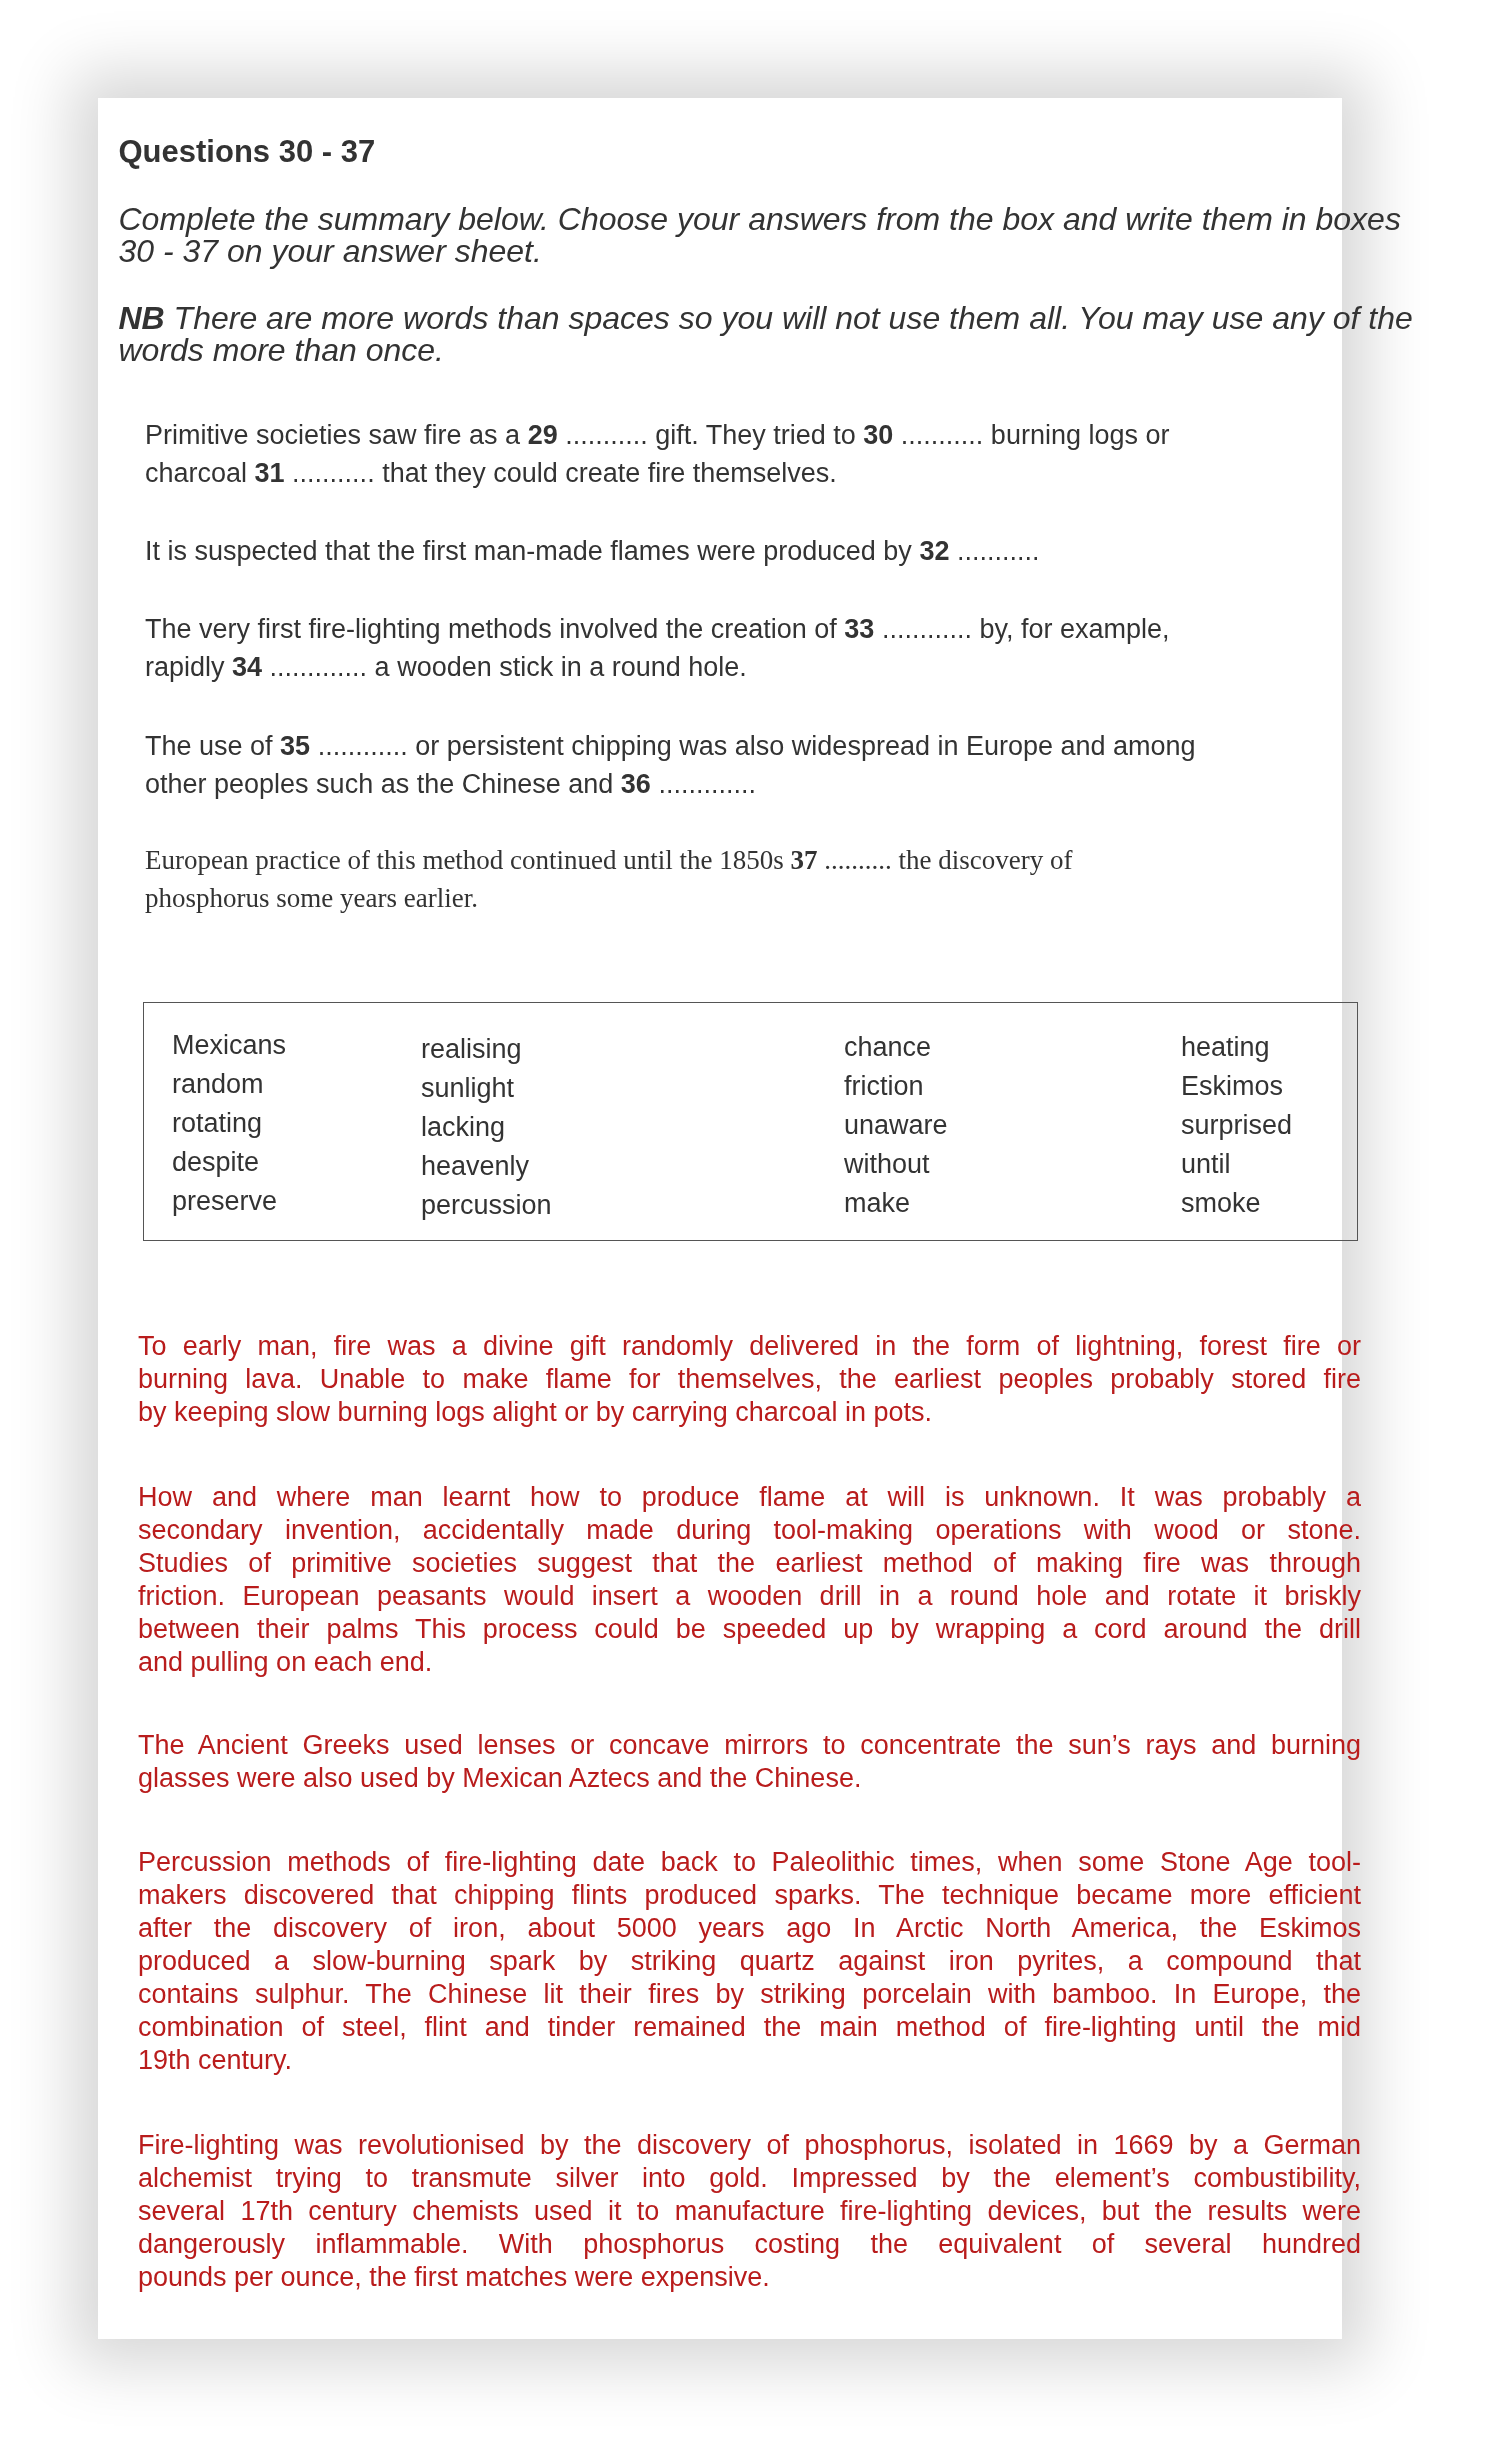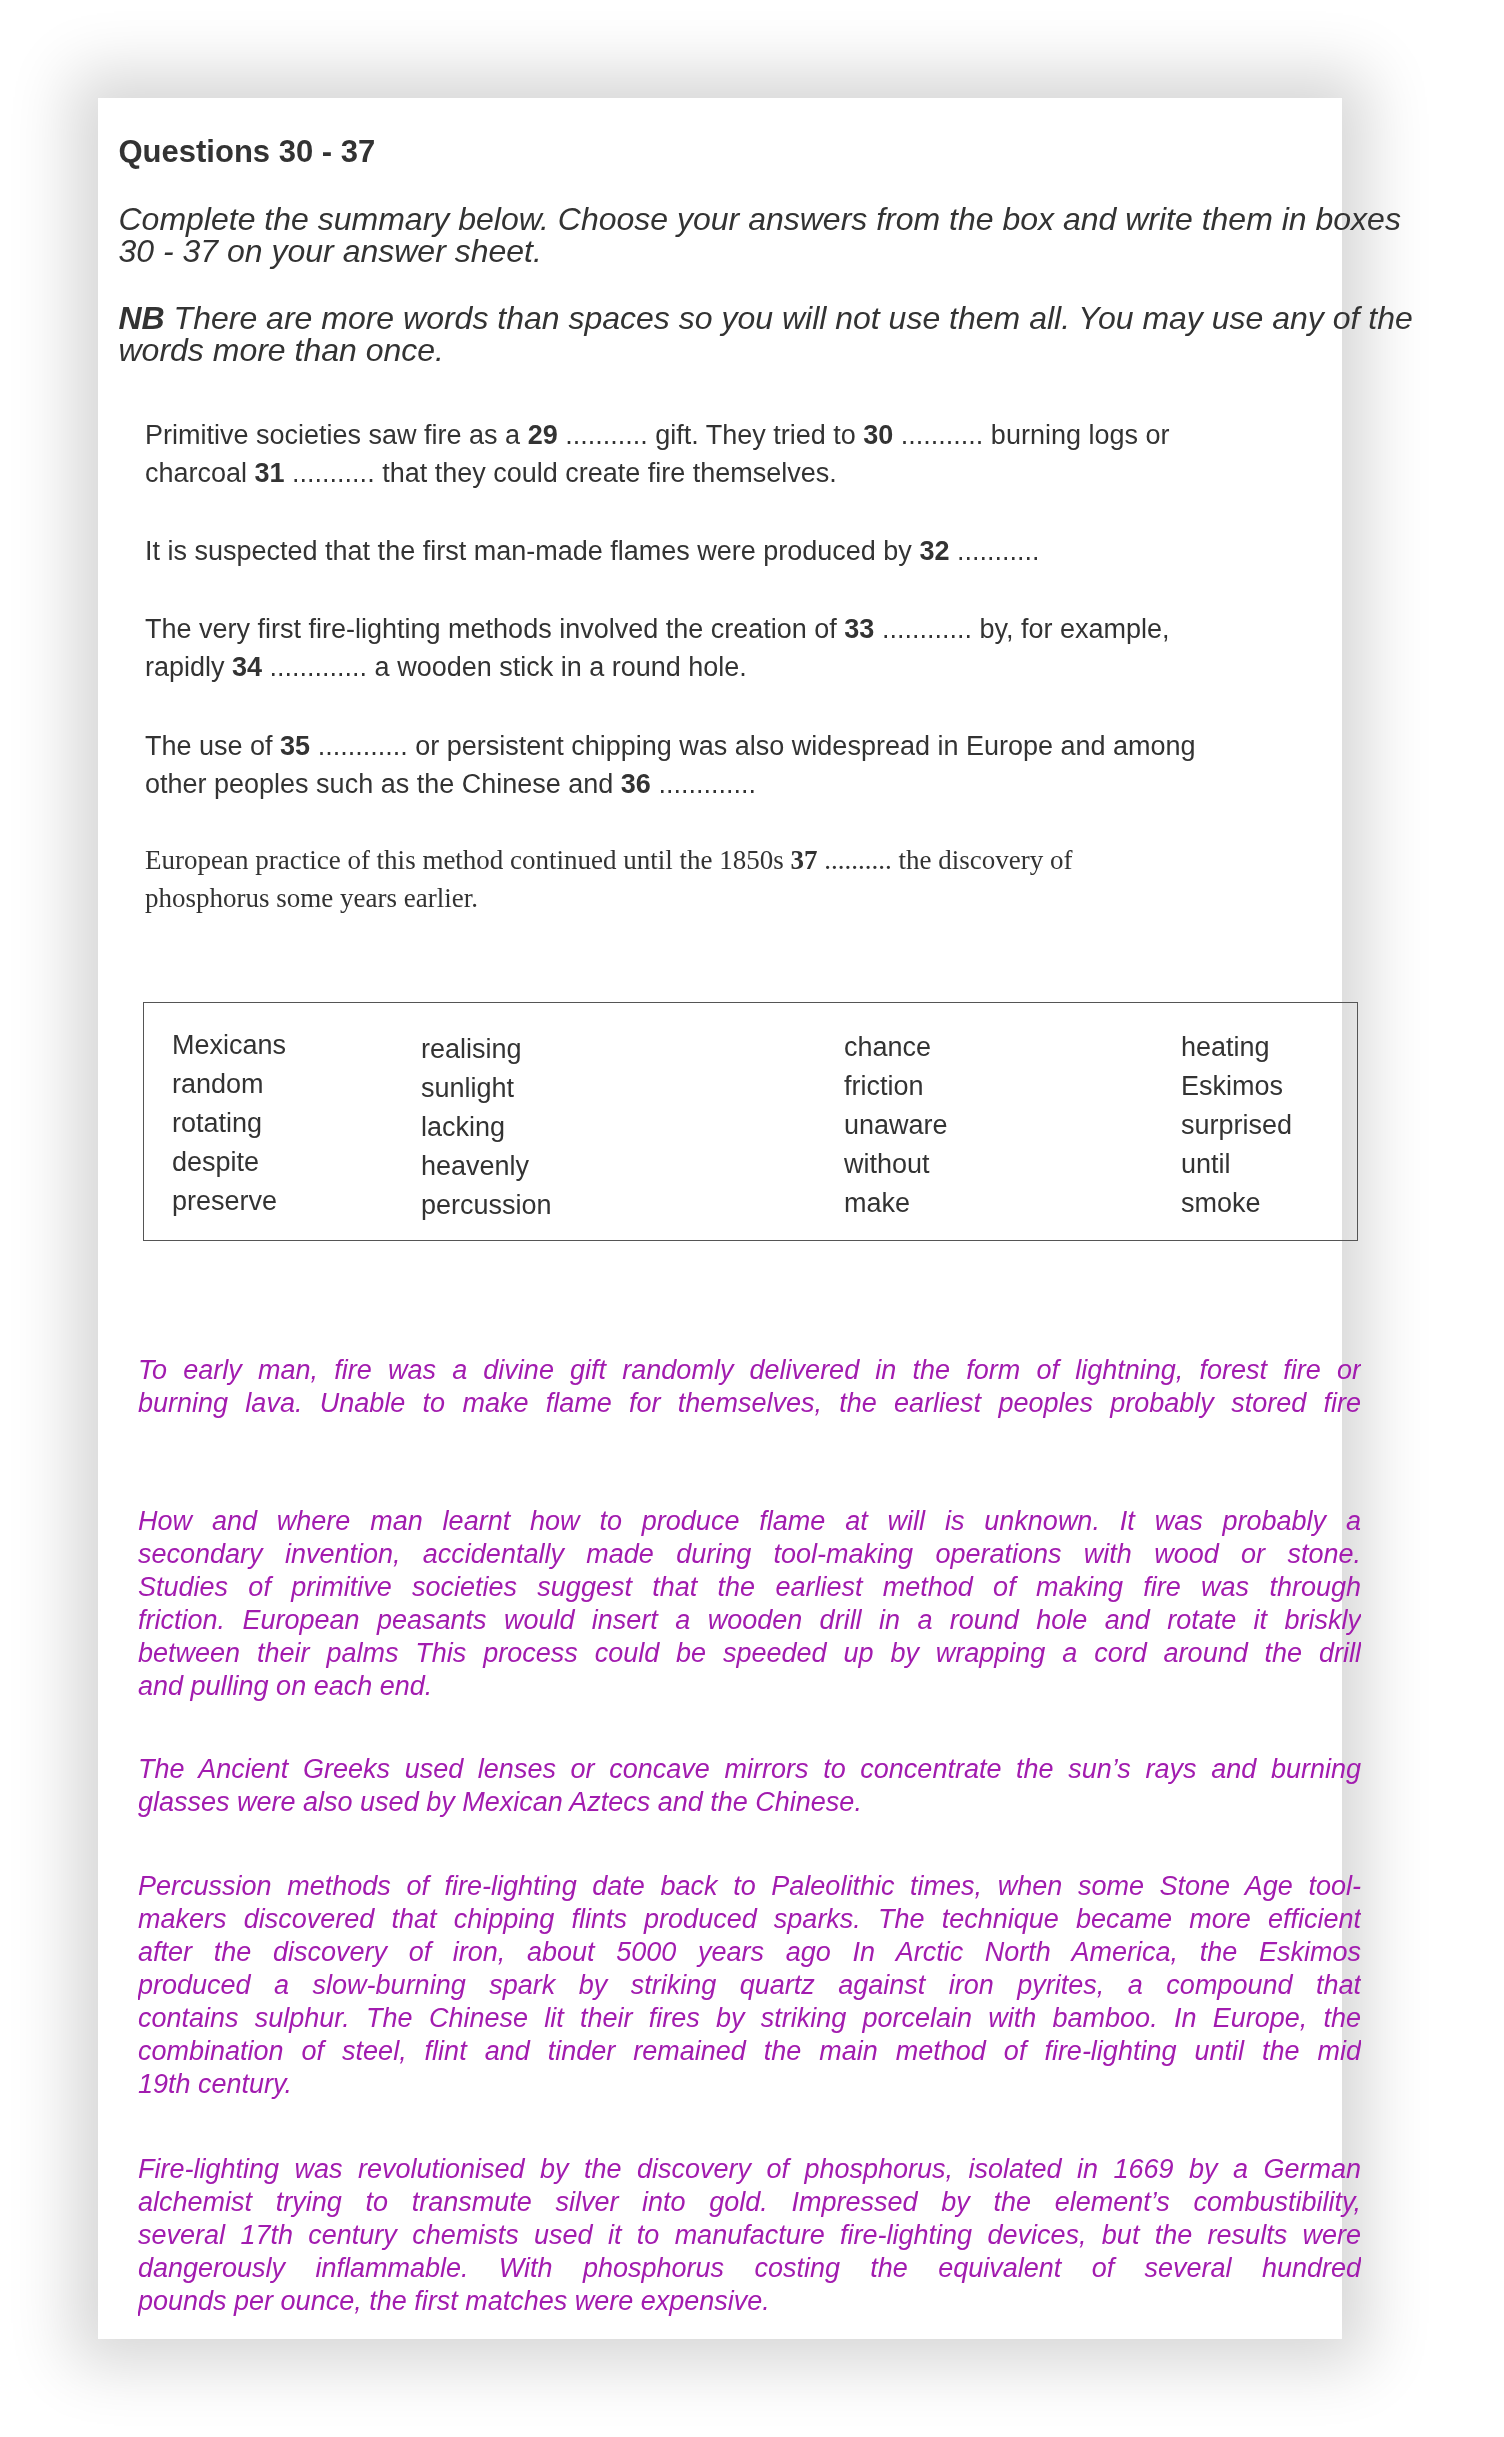--- a/index.html
+++ b/index.html
@@ -23,21 +23,21 @@
   .summ { left: 47px; width: 1178px; font-size: 27px; line-height: 38px; }
   .summ b { font-weight: bold; }
   .s1 { top: 318px; } .s2 { top: 434px; } .s3 { top: 512px; } .s4 { top: 629px; } .s5 { top: 743px; font-family: Liberation Serif, serif; }
   .box {
     position: absolute; left: 45px; top: 904px; width: 1213px; height: 237px;
     border: 1.7px solid #555555;
   }
   .col { position: absolute; top: 23px; font-size: 27px; line-height: 39px; }
   .col span { display: block; white-space: nowrap; }
   .c1 { left: 28px; } .c2 { left: 277px; top: 26.5px; } .c3 { left: 700px; top: 25px; } .c4 { left: 1037px; top: 25px; }
-  .pass { left: 40px; width: 1223px; font-size: 27px; line-height: 33px; font-style: italic; color: #a21caf; margin-top: 24px; }
+  .pass { left: 40px; width: 1223px; font-size: 27px; line-height: 33px; color: #b91c1c; }
   .pass .line { text-align: justify; text-align-last: justify; white-space: normal; height: 33px; overflow: hidden; }
   .pass .line.last { text-align-last: left; }
   .p1 { top: 1232px; } .p2 { top: 1383px; } .p3 { top: 1631px; } .p4 { top: 1748px; } .p5 { top: 2031px; }
 </style>
 </head>
 <body>
 
 <div class="page">
 
   <div class="blk heading">Questions 30 - 37</div>
@@ -103,20 +103,21 @@
       <span>Eskimos</span>
       <span>surprised</span>
       <span>until</span>
       <span>smoke</span>
     </div>
   </div>
 
   <div class="blk pass p1">
     <span class="line">To early man, fire was a divine gift randomly delivered in the form of lightning, forest fire or</span>
     <span class="line">burning lava. Unable to make flame for themselves, the earliest peoples probably stored fire</span>
+    <span class="line last">by keeping slow burning logs alight or by carrying charcoal in pots.</span>
   </div>
 
   <div class="blk pass p2">
     <span class="line">How and where man learnt how to produce flame at will is unknown. It was probably a</span>
     <span class="line">secondary invention, accidentally made during tool-making operations with wood or stone.</span>
     <span class="line">Studies of primitive societies suggest that the earliest method of making fire was through</span>
     <span class="line">friction. European peasants would insert a wooden drill in a round hole and rotate it briskly</span>
     <span class="line">between their palms This process could be speeded up by wrapping a cord around the drill</span>
     <span class="line last">and pulling on each end.</span>
   </div>

